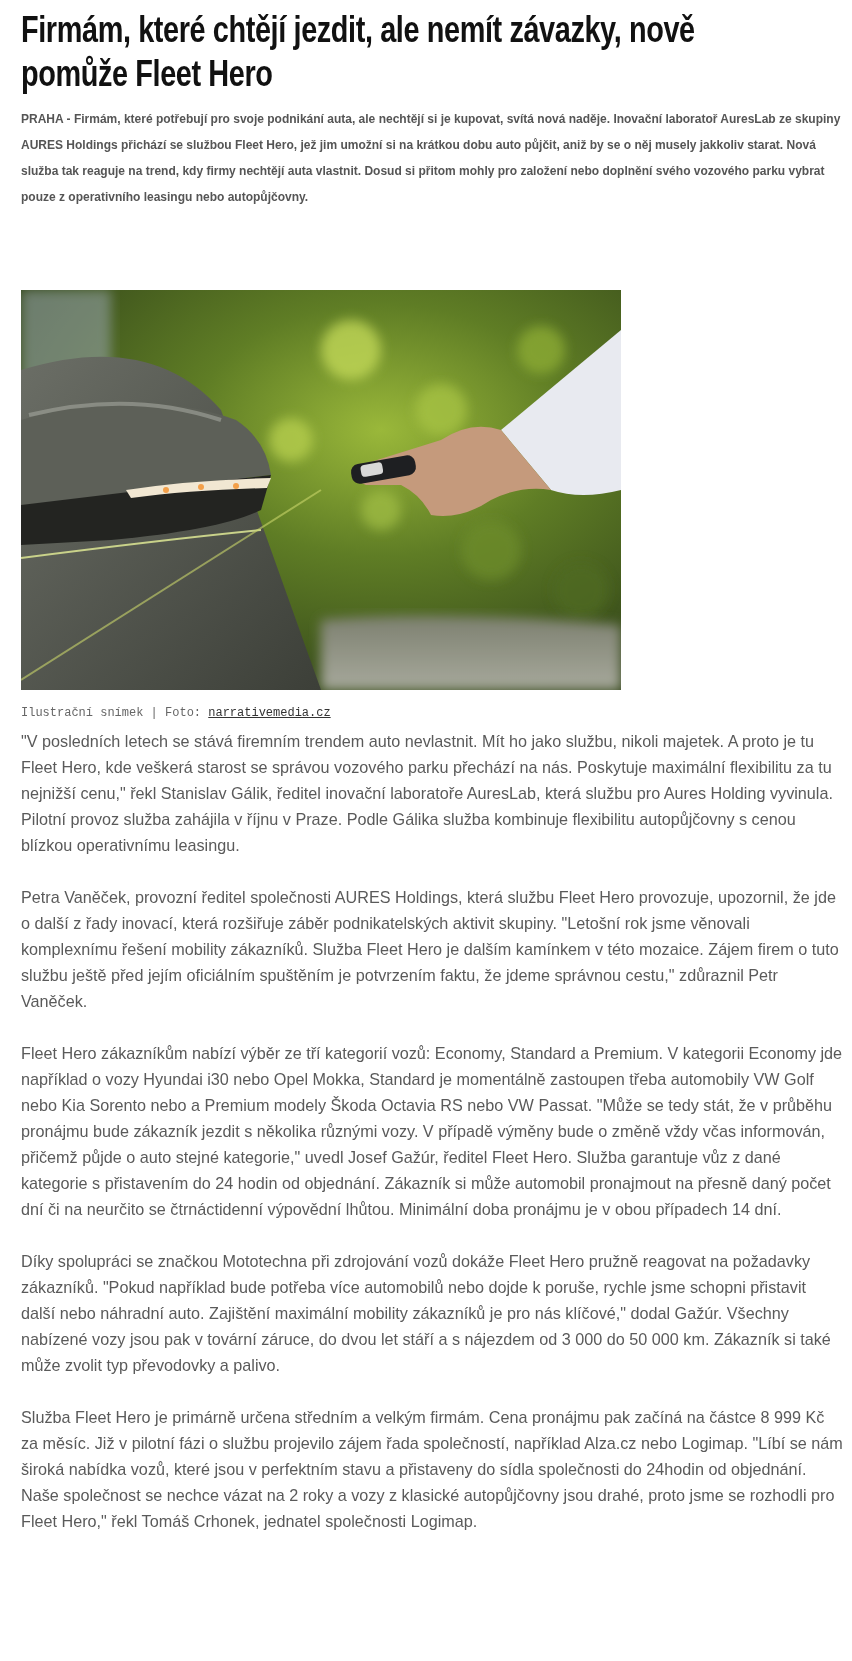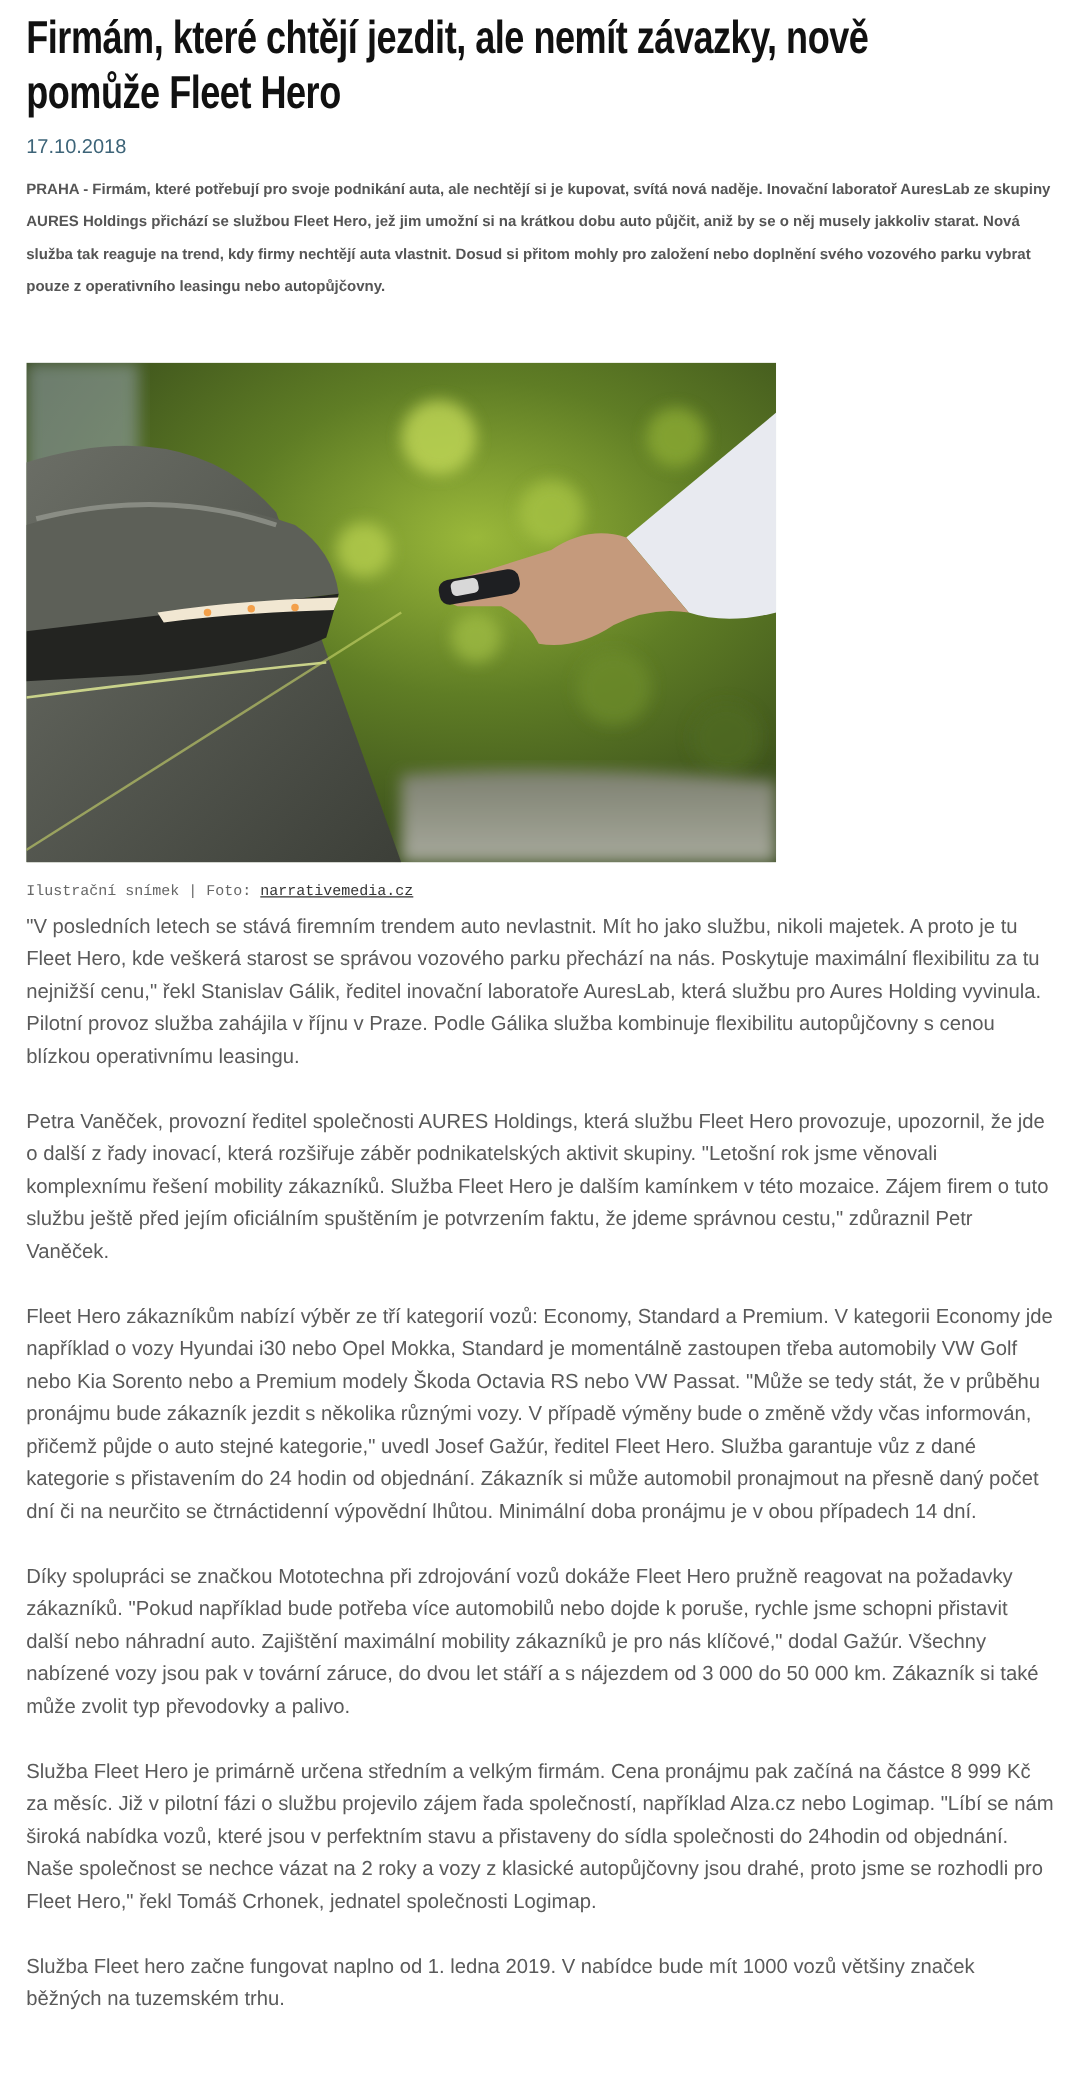--- a/index.html
+++ b/index.html
@@ -41,21 +41,20 @@
       font-family: "Liberation Sans", sans-serif;
       font-size: 16.2px; line-height: 26px; color: #5a5a5a;
     }
     .body-text p { margin: 0 0 26px 0; }
   </style>
 </head>
 <body>
 
 <div class="article">
   <h1 class="headline">Firmám, které chtějí jezdit, ale nemít závazky, nově pomůže Fleet Hero</h1>
-  <div class="date">17.10.2018</div>
   <div class="lead">PRAHA - Firmám, které potřebují pro svoje podnikání auta, ale nechtějí si je kupovat, svítá nová naděje. Inovační laboratoř AuresLab ze skupiny AURES Holdings přichází se službou Fleet Hero, jež jim umožní si na krátkou dobu auto půjčit, aniž by se o něj musely jakkoliv starat. Nová služba tak reaguje na trend, kdy firmy nechtějí auta vlastnit. Dosud si přitom mohly pro založení nebo doplnění svého vozového parku vybrat pouze z operativního leasingu nebo autopůjčovny.</div>
 
   <div class="photo" title="Ruka s klíčkem od auta u zpětného zrcátka automobilu">
     <svg width="600" height="400" viewBox="0 0 600 400" xmlns="http://www.w3.org/2000/svg">
       <defs>
         <radialGradient id="bokeh" cx="60%" cy="35%" r="70%">
           <stop offset="0%" stop-color="#9ab83a"></stop>
           <stop offset="45%" stop-color="#5f7d25"></stop>
           <stop offset="100%" stop-color="#34471a"></stop>
         </radialGradient>
@@ -103,15 +102,14 @@
   <div class="caption">
     <span>Ilustrační snímek | Foto: </span><a href="#">narrativemedia.cz</a>
   </div>
 
   <div class="body-text">
     <p>"V posledních letech se stává firemním trendem auto nevlastnit. Mít ho jako službu, nikoli majetek. A proto je tu Fleet Hero, kde veškerá starost se správou vozového parku přechází na nás. Poskytuje maximální flexibilitu za tu nejnižší cenu," řekl Stanislav Gálik, ředitel inovační laboratoře AuresLab, která službu pro Aures Holding vyvinula. Pilotní provoz služba zahájila v říjnu v Praze. Podle Gálika služba kombinuje flexibilitu autopůjčovny s cenou blízkou operativnímu leasingu.</p>
     <p>Petra Vaněček, provozní ředitel společnosti AURES Holdings, která službu Fleet Hero provozuje, upozornil, že jde o další z řady inovací, která rozšiřuje záběr podnikatelských aktivit skupiny. "Letošní rok jsme věnovali komplexnímu řešení mobility zákazníků. Služba Fleet Hero je dalším kamínkem v této mozaice. Zájem firem o tuto službu ještě před jejím oficiálním spuštěním je potvrzením faktu, že jdeme správnou cestu," zdůraznil Petr Vaněček.</p>
     <p>Fleet Hero zákazníkům nabízí výběr ze tří kategorií vozů: Economy, Standard a Premium. V kategorii Economy jde například o vozy Hyundai i30 nebo Opel Mokka, Standard je momentálně zastoupen třeba automobily VW Golf nebo Kia Sorento nebo a Premium modely Škoda Octavia RS nebo VW Passat. "Může se tedy stát, že v průběhu pronájmu bude zákazník jezdit s několika různými vozy. V případě výměny bude o změně vždy včas informován, přičemž půjde o auto stejné kategorie," uvedl Josef Gažúr, ředitel Fleet Hero. Služba garantuje vůz z dané kategorie s přistavením do 24 hodin od objednání. Zákazník si může automobil pronajmout na přesně daný počet dní či na neurčito se čtrnáctidenní výpovědní lhůtou. Minimální doba pronájmu je v obou případech 14 dní.</p>
     <p>Díky spolupráci se značkou Mototechna při zdrojování vozů dokáže Fleet Hero pružně reagovat na požadavky zákazníků. "Pokud například bude potřeba více automobilů nebo dojde k poruše, rychle jsme schopni přistavit další nebo náhradní auto. Zajištění maximální mobility zákazníků je pro nás klíčové," dodal Gažúr. Všechny nabízené vozy jsou pak v tovární záruce, do dvou let stáří a s nájezdem od 3 000 do 50 000 km. Zákazník si také může zvolit typ převodovky a palivo.</p>
     <p>Služba Fleet Hero je primárně určena středním a velkým firmám. Cena pronájmu pak začíná na částce 8 999 Kč za měsíc. Již v pilotní fázi o službu projevilo zájem řada společností, například Alza.cz nebo Logimap. "Líbí se nám široká nabídka vozů, které jsou v perfektním stavu a přistaveny do sídla společnosti do 24hodin od objednání. Naše společnost se nechce vázat na 2 roky a vozy z klasické autopůjčovny jsou drahé, proto jsme se rozhodli pro Fleet Hero," řekl Tomáš Crhonek, jednatel společnosti Logimap.</p>
-    <p>Služba Fleet hero začne fungovat naplno od 1. ledna 2019. V nabídce bude mít 1000 vozů většiny značek běžných na tuzemském trhu.</p>
   </div>
 </div>
 
 </body></html>

